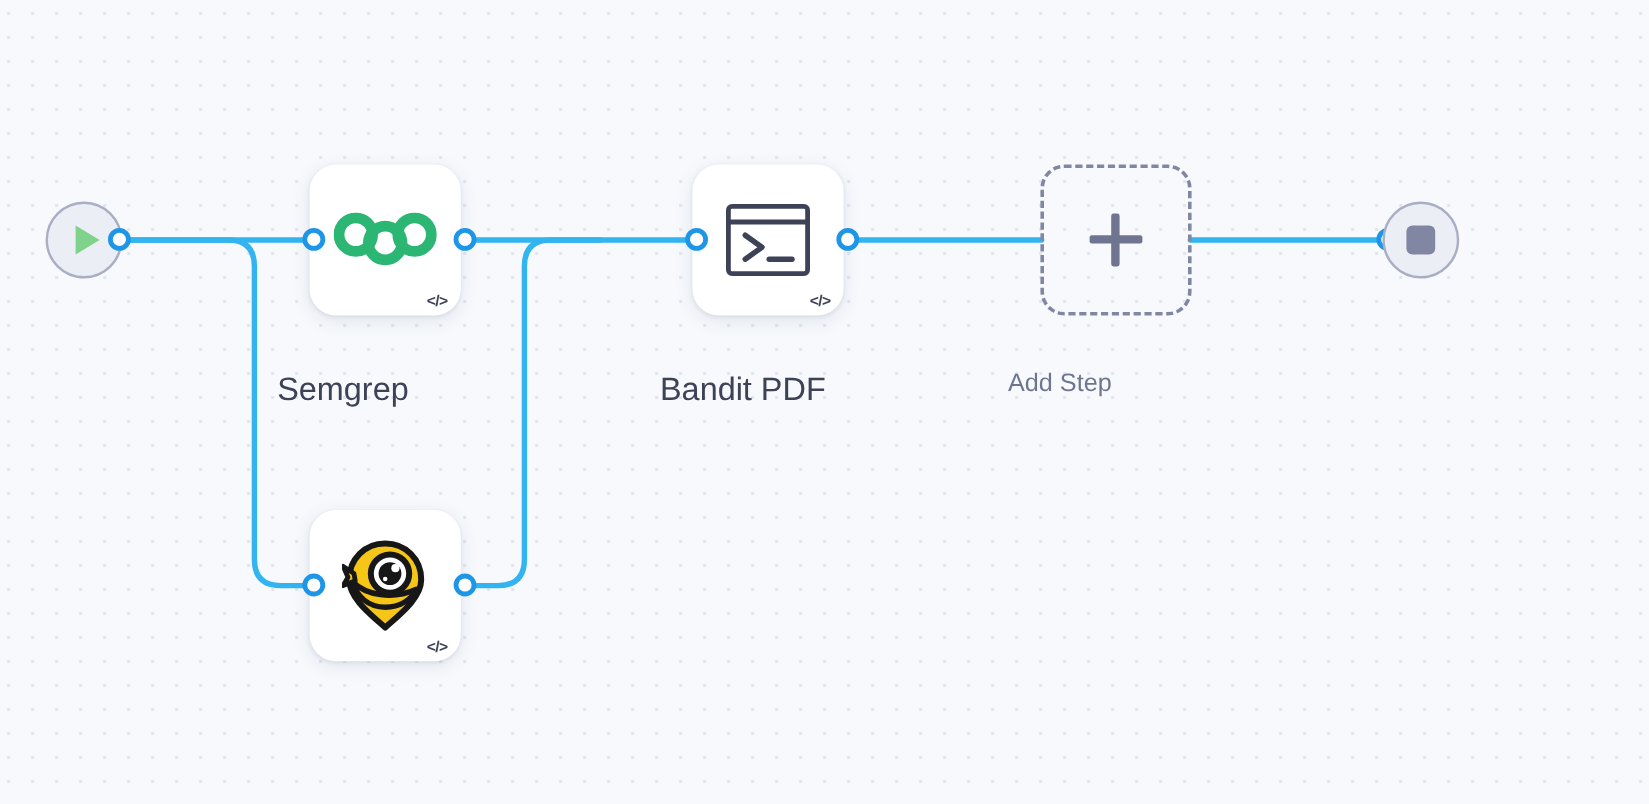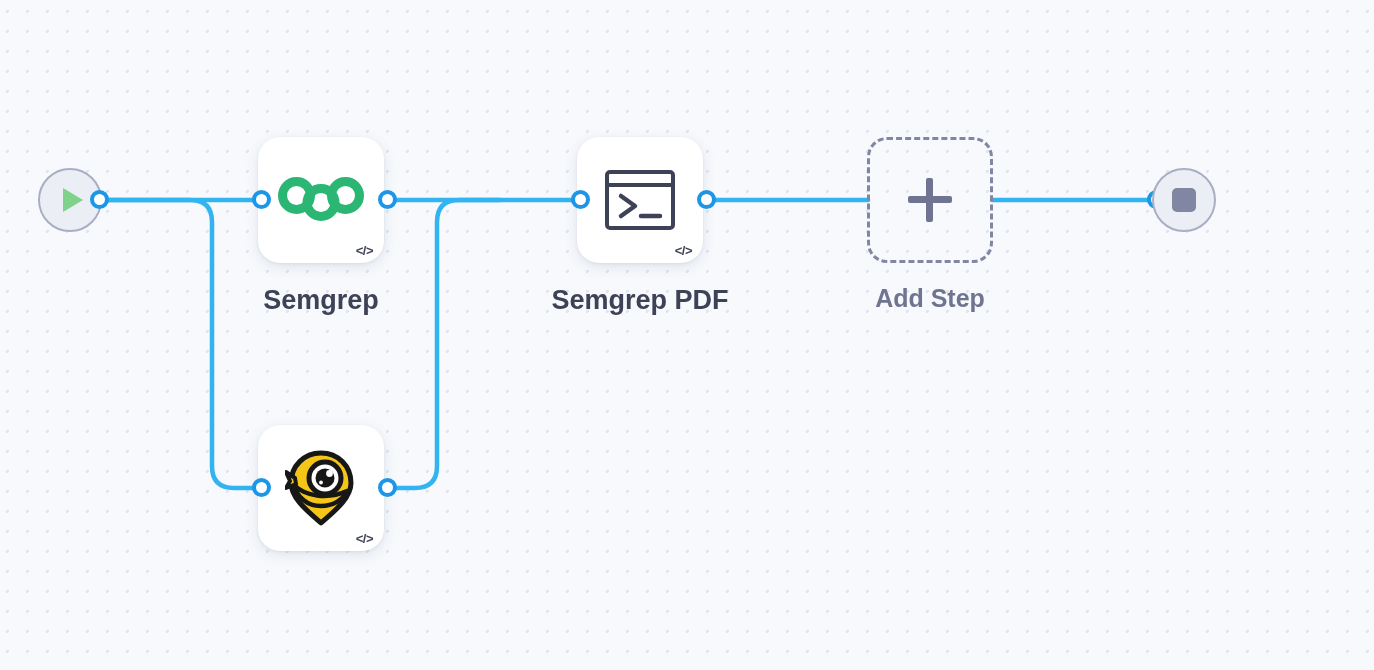--- a/index.html
+++ b/index.html
@@ -119,29 +119,29 @@
     width: 44px; height: 7px;
   }
   .plus-glyph::after {
     top: 0; left: 18px;
     height: 44px; width: 7px;
   }
 
   
   .node-label {
     position: absolute;
-    text-align: center;
     font-size: 27px;
     color: #3d4257;
     white-space: nowrap;
-    font-weight: 700;
+    font-weight: 400;
+    margin-top: 24px;
   }
   .node-label.muted {
     color: #6f7590;
-    font-size: 25px;
+    font-size: 21px;
   }
 
   
   .port {
     position: absolute;
     width: 19px;
     height: 19px;
     border-radius: 50%;
     background: #ffffff;
     border: 4px solid #1e96e8;
@@ -220,21 +220,21 @@
         <rect x="3" y="3" width="66" height="56" rx="3" fill="#ffffff" stroke="#3d4257" stroke-width="4"></rect>
         <line x1="3" y1="16" x2="69" y2="16" stroke="#3d4257" stroke-width="4"></line>
         <polyline points="17,27 31,37 17,47" fill="none" stroke="#3d4257" stroke-width="4.5" stroke-linecap="round" stroke-linejoin="round"></polyline>
         <line x1="37" y1="47" x2="56" y2="47" stroke="#3d4257" stroke-width="4.5" stroke-linecap="round"></line>
       </svg>
       <span class="code-badge">&lt;/&gt;</span>
     </div>
   </div>
   <div class="port" style="left:571px; top:190px;"></div>
   <div class="port" style="left:697px; top:190px;"></div>
-  <div class="node-label" style="left:550px; top:285px; width:180px;">Semgrep PDF</div>
+  <div class="node-label" style="left:550px; top:285px; width:180px;">Bandit PDF</div>
 
   <div class="node" style="left:867px; top:137px;">
     <div class="addstep">
       <div class="plus-glyph"></div>
     </div>
   </div>
   <div class="node-label muted" style="left:840px; top:284px; width:180px;">Add Step</div>
 
   <div class="port" style="left:1147px; top:190px;"></div>
   <div class="node" style="left:1152px; top:168px;">

